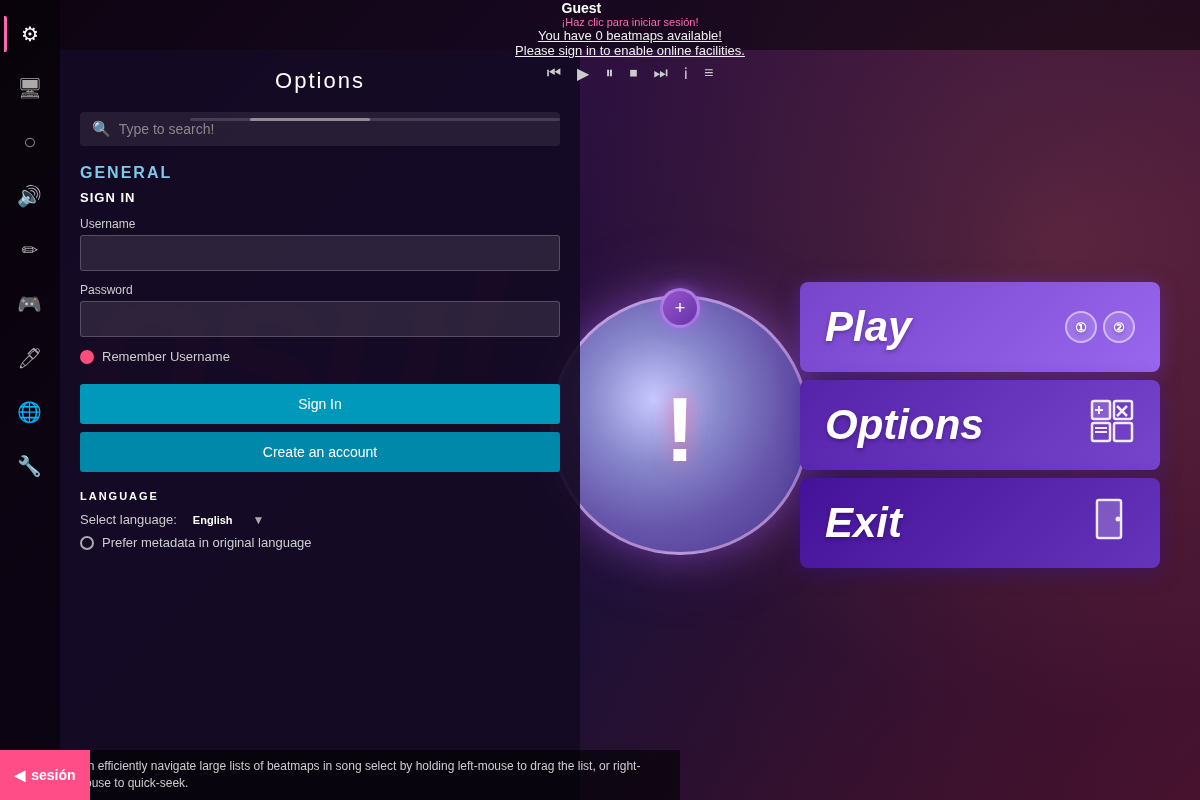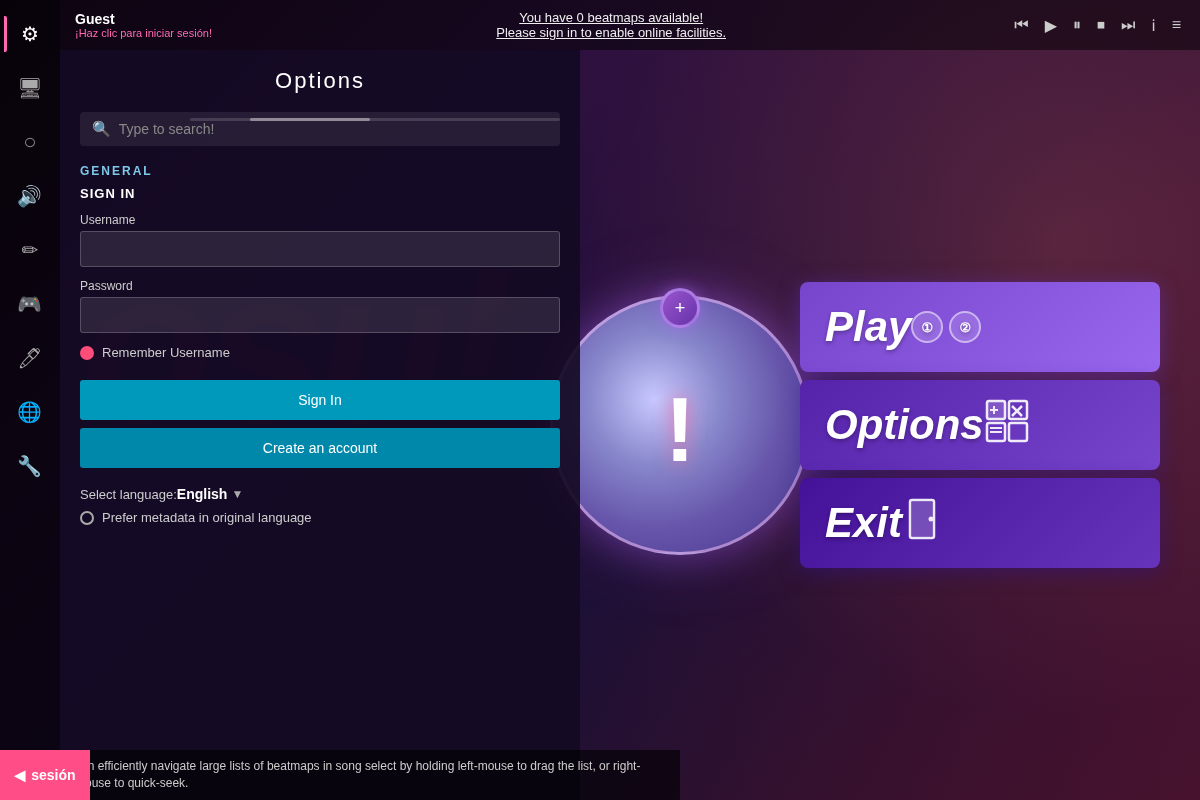--- a/index.html
+++ b/index.html
@@ -88,20 +88,21 @@
     #topbar {
       position: absolute;
       top: 0; left: 60px; right: 0;
       height: 50px;
       background: rgba(0,0,0,0.5);
       z-index: 10;
       display: flex;
       align-items: center;
       justify-content: space-between;
       padding: 0 15px;
+      flex-direction: column;
     }
 
     .topbar-left {
       display: flex;
       flex-direction: column;
     }
     .topbar-username {
       color: #fff;
       font-size: 14px;
       font-weight: 600;
@@ -177,21 +178,21 @@
       outline: none;
       color: #ccc;
       font-size: 14px;
       width: 100%;
     }
     .search-input::placeholder { color: #888; }
 
     
     .section-label {
       color: #7ec8e8;
-      font-size: 12px;
+      font-size: 16px;
       font-weight: 700;
       letter-spacing: 2px;
       padding: 10px 20px 8px;
     }
 
     
     .signin-box {
       padding: 0 20px;
     }
     .signin-title {
@@ -272,30 +273,30 @@
     .language-title {
       color: #fff;
       font-size: 11px;
       font-weight: 700;
       letter-spacing: 2px;
       margin-bottom: 10px;
     }
     .language-row {
       display: flex;
       align-items: center;
-      gap: 0;
+      gap: 16px;
       margin-bottom: 8px;
     }
     .language-label {
       color: #ccc;
       font-size: 13px;
     }
     .language-value {
       color: #fff;
-      font-size: 14px;
+      font-size: 11px;
       font-weight: 600;
     }
     .dropdown-arrow {
       color: #aaa;
       font-size: 12px;
       margin-left: 4px;
     }
 
     
     .bottom-tip {
@@ -379,20 +380,21 @@
     }
 
     .menu-btn {
       width: 360px;
       height: 90px;
       border-radius: 8px;
       border: none;
       cursor: pointer;
       display: flex;
       align-items: center;
+      justify-content: space-between;
       padding: 0 25px;
       font-style: italic;
       font-size: 42px;
       font-weight: 700;
       color: #fff;
       text-shadow: 0 2px 4px rgba(0,0,0,0.3);
       position: relative;
       transition: filter 0.1s;
     }
 
@@ -559,20 +561,21 @@
       <div class="checkbox-circle checked"></div>
       <span class="checkbox-label">Remember Username</span>
     </div>
 
 
     <button class="btn-signin">Sign In</button>
     <button class="btn-create">Create an account</button>
   </div>
 
   <div class="language-section">
+    <div class="language-title">LANGUAGE</div>
     <div class="language-row">
       <span class="language-label">Select language:</span>
       <span class="language-value">English</span>
       <span class="dropdown-arrow">▼</span>
     </div>
     <div class="checkbox-row">
       <div class="checkbox-circle"></div>
       <span class="checkbox-label">Prefer metadata in original language</span>
     </div>
   </div>

